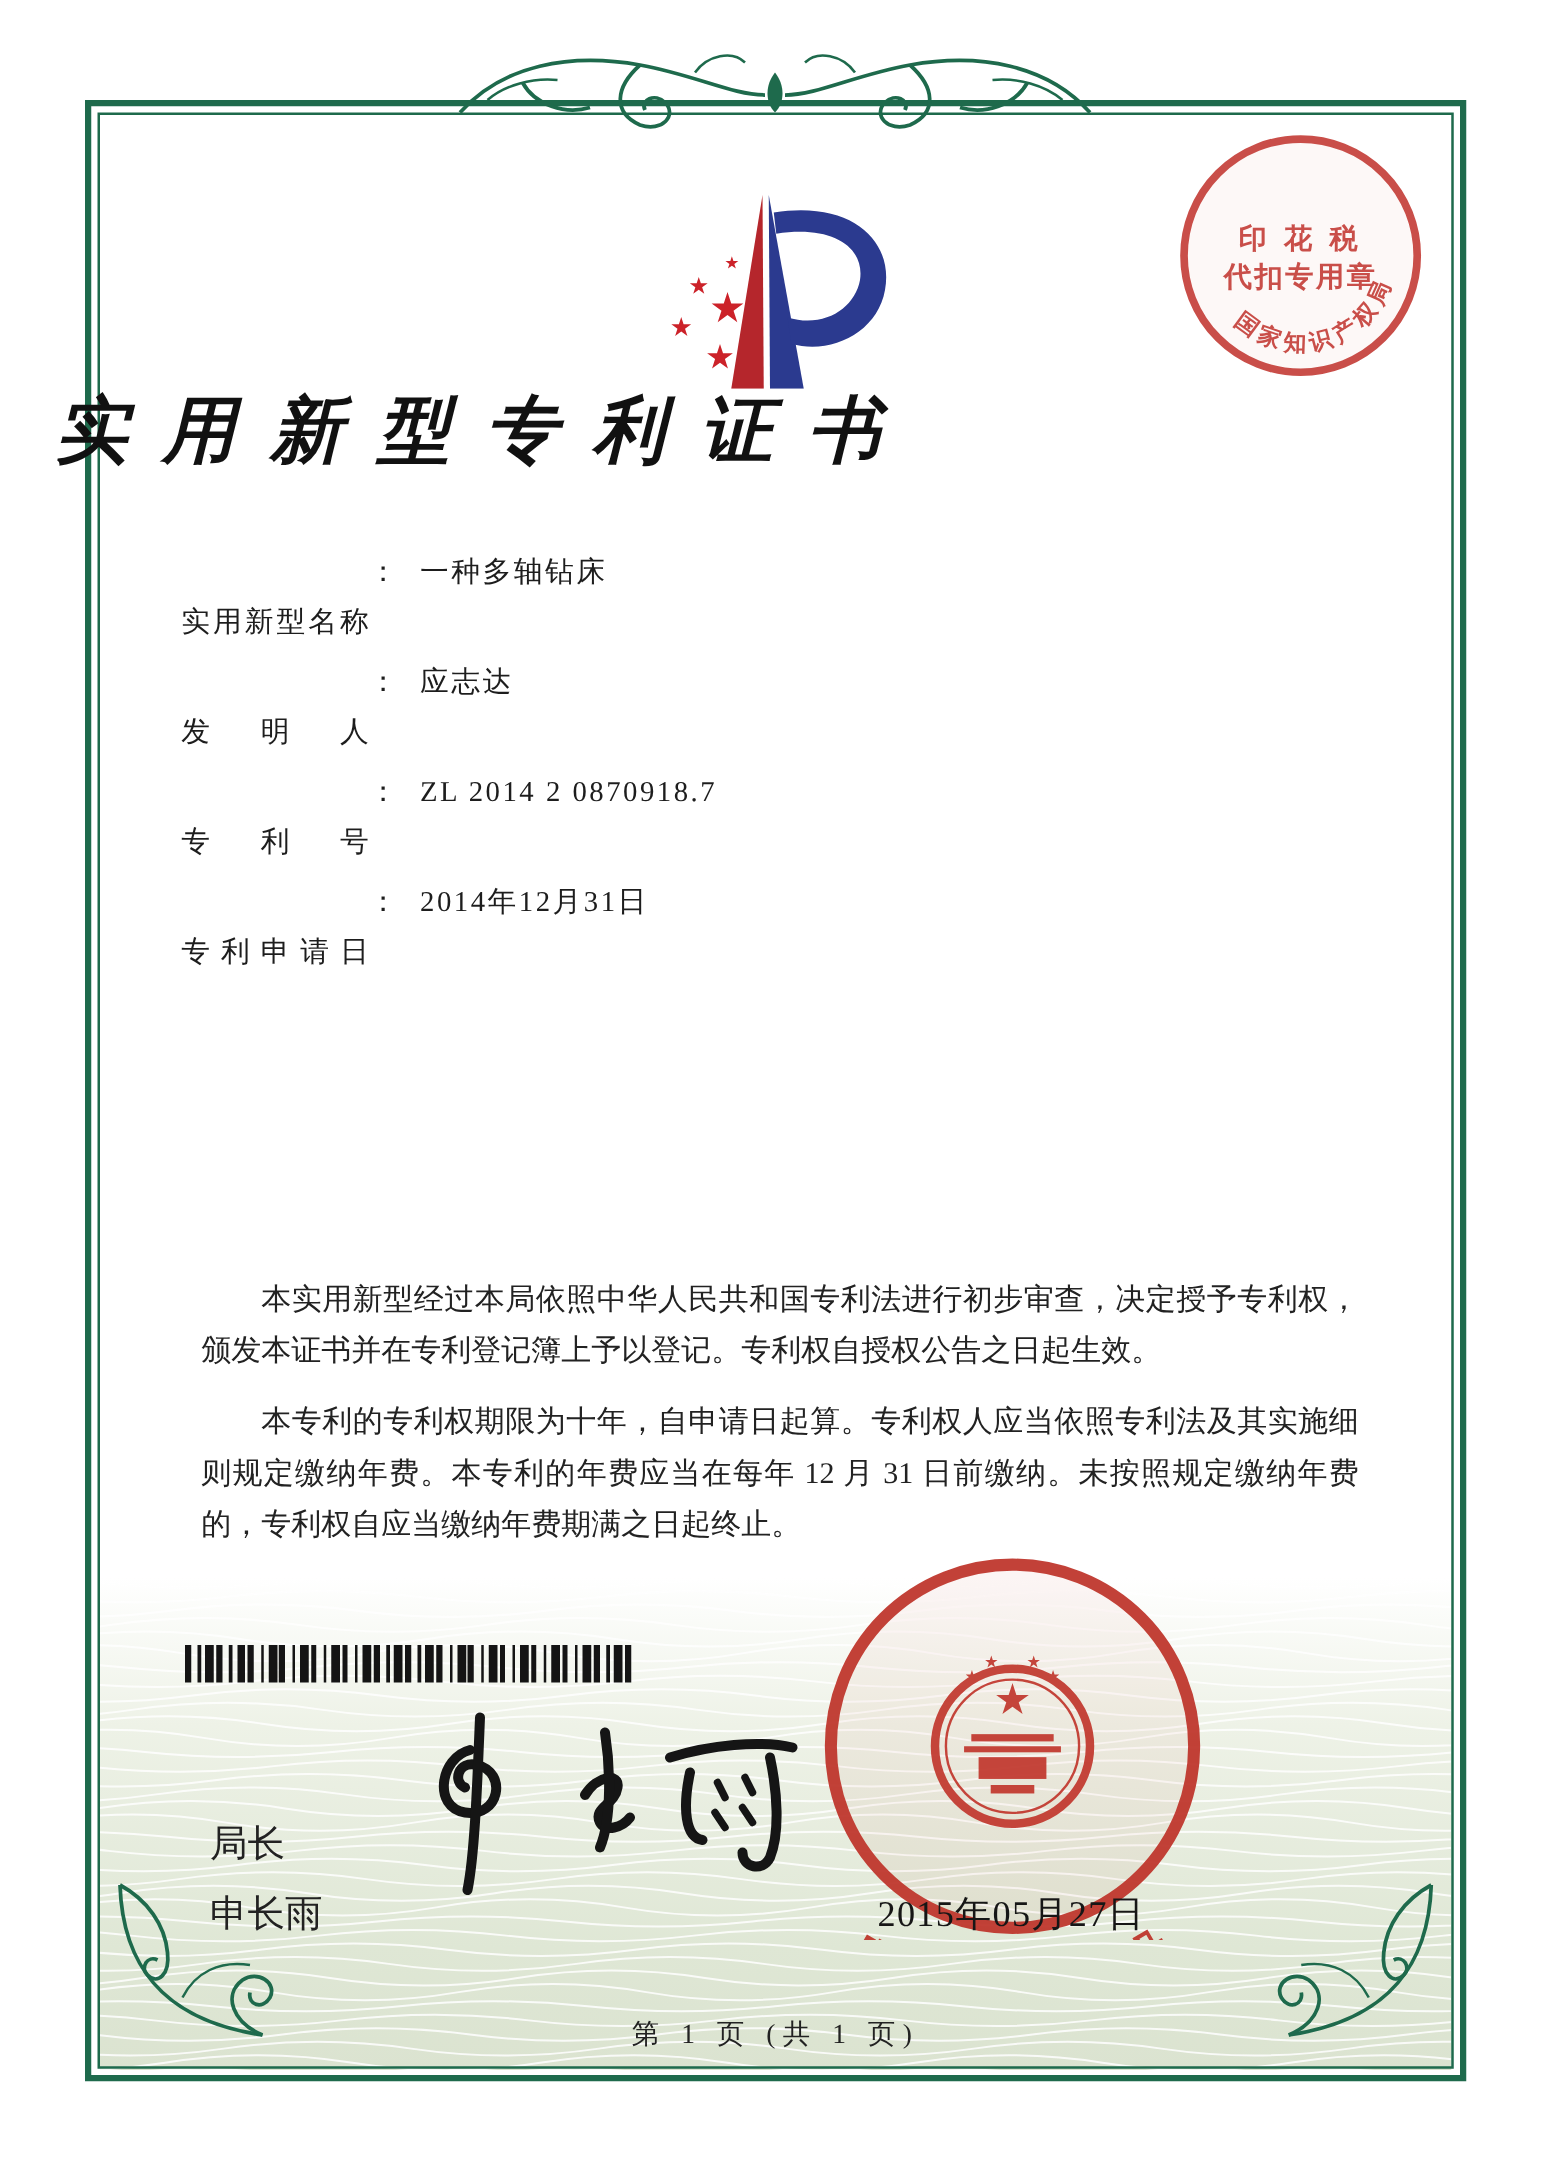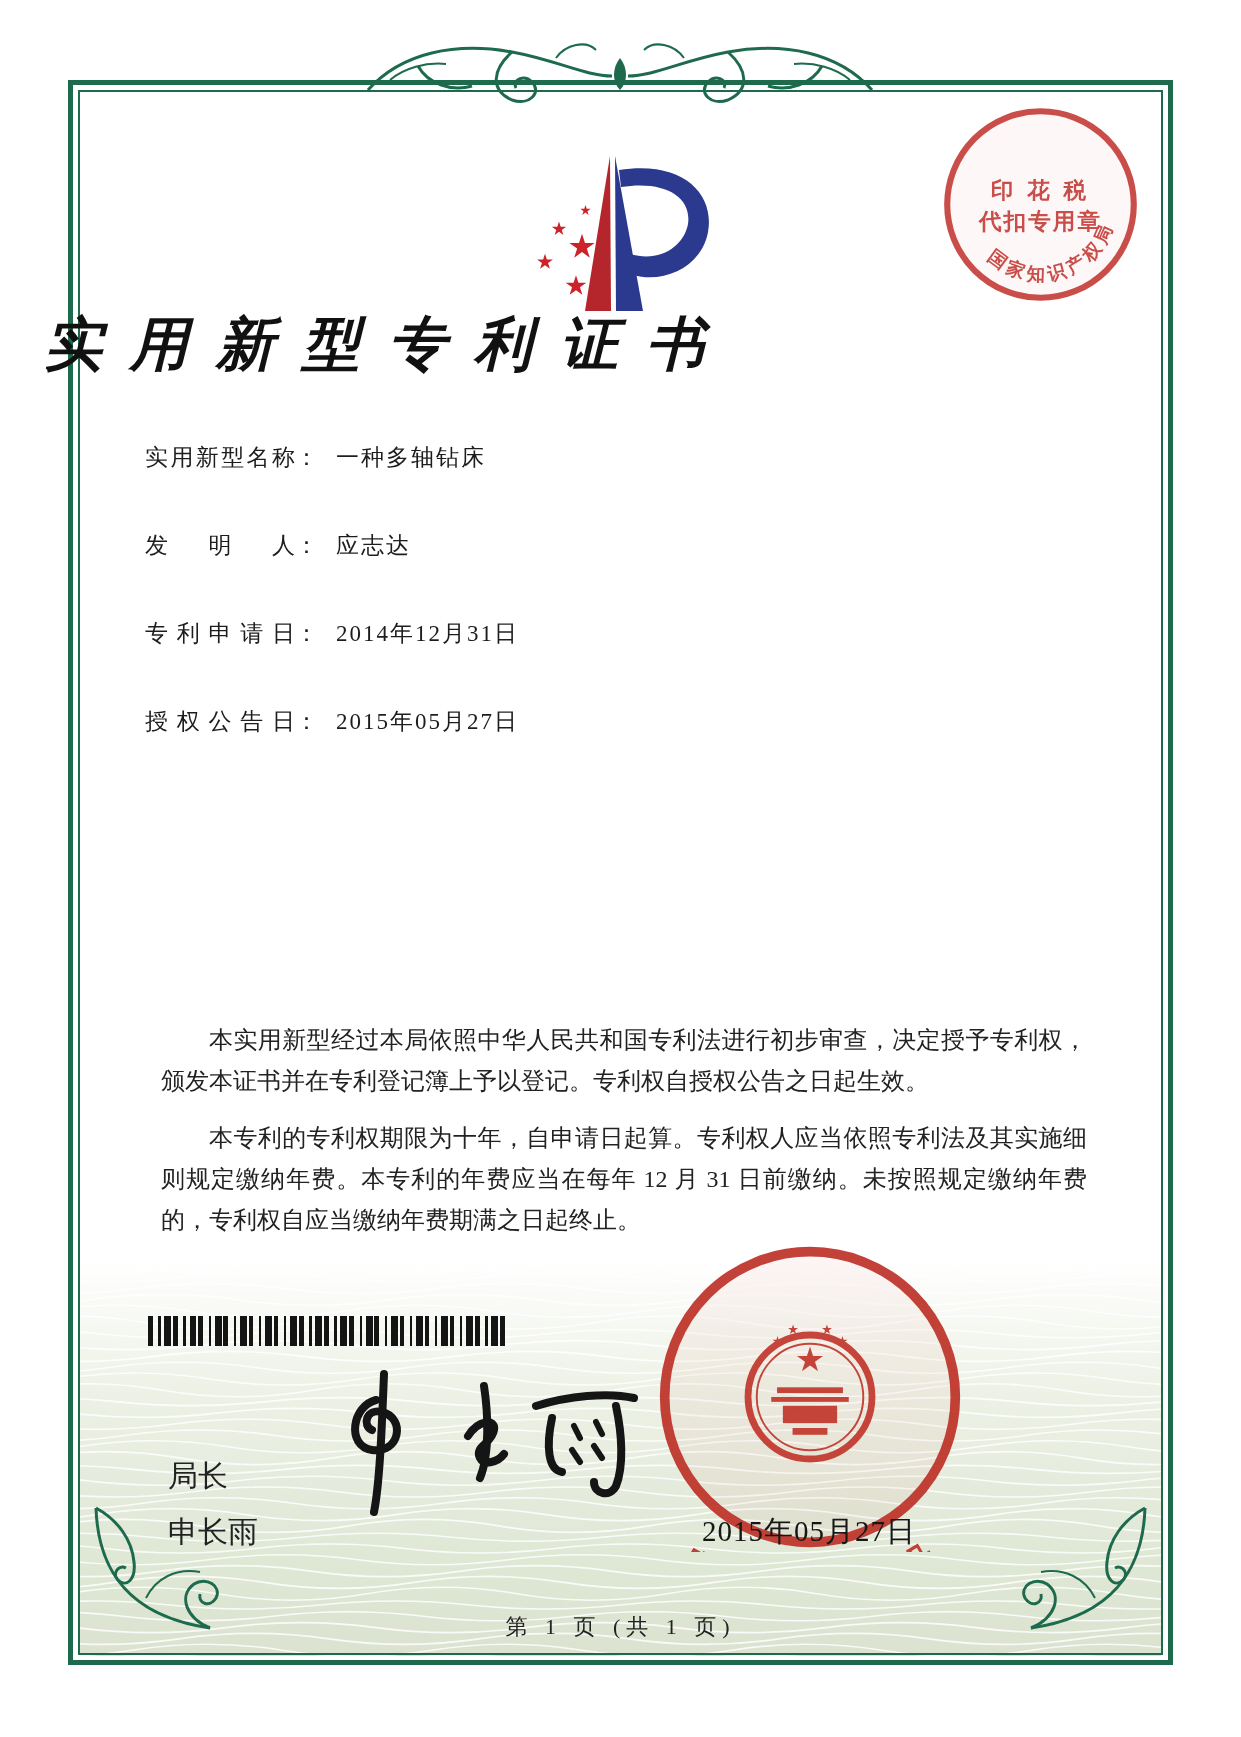--- a/index.html
+++ b/index.html
@@ -17,21 +17,21 @@
   .orn-br{left:1013px;top:1500px;transform:scale(-1,-1);}
   
   .cert-no{left:118px;top:148px;font-size:25px;letter-spacing:9px;color:#2b2b2b;z-index:3;}
   .tax-stamp{left:938px;top:102px;z-index:3;opacity:.92;}
   .logo{left:455px;top:146px;z-index:3;}
   .title{left:16px;top:306px;width:100%;font-size:58px;font-weight:700;
          letter-spacing:28px;text-indent:28px;color:#111;z-index:3;font-style:italic;}
   
   .fields{left:145px;top:442px;width:960px;z-index:3;font-size:23px;}
   .field-row{height:88px;}
-  .flabel{display:inline-block;width:150px;text-align:justify;text-align-last:justify;vertical-align:top;}
+  .flabel{display:inline-block;width:150px;text-align:justify;text-align-last:justify;vertical-align:top;margin-top:40px;}
   .fcolon{display:inline-block;margin:0 2px 0 0;}
   .fvalue{display:inline-block;margin-left:16px;letter-spacing:2px;}
   
   .body-text{left:145px;top:1004px;width:958px;z-index:3;font-size:24px;line-height:41px;
              text-align:justify;color:#222;}
   .body-text p{margin:16px;text-indent:2em;}
   
   .wave-area{left:80px;top:1262px;width:1081px;height:394px;z-index:0;
              background:linear-gradient(180deg,#ffffff 0%,#eef2e7 30%,#dfe7d5 75%,#dbe3d0 100%);}
   .wave-area svg{display:block;}
@@ -170,24 +170,24 @@
   <div class="abs title">实用新型专利证书</div>
 
   <div class="abs fields">
     <div class="field-row">
       <span class="flabel">实用新型名称</span><span class="fcolon">：</span><span class="fvalue">一种多轴钻床</span>
     </div>
     <div class="field-row">
       <span class="flabel">发明人</span><span class="fcolon">：</span><span class="fvalue">应志达</span>
     </div>
     <div class="field-row">
+      <span class="flabel">专利号</span><span class="fcolon">：</span><span class="fvalue">ZL 2014 2 0870918.7</span>
+    </div>
+    <div class="field-row">
       <span class="flabel">专利申请日</span><span class="fcolon">：</span><span class="fvalue">2014年12月31日</span>
-    </div>
-    <div class="field-row">
-      <span class="flabel">授权公告日</span><span class="fcolon">：</span><span class="fvalue">2015年05月27日</span>
     </div>
   </div>
 
   <div class="abs body-text">
     <p>本实用新型经过本局依照中华人民共和国专利法进行初步审查，决定授予专利权，颁发本证书并在专利登记簿上予以登记。专利权自授权公告之日起生效。</p>
     <p>本专利的专利权期限为十年，自申请日起算。专利权人应当依照专利法及其实施细则规定缴纳年费。本专利的年费应当在每年 12 月 31 日前缴纳。未按照规定缴纳年费的，专利权自应当缴纳年费期满之日起终止。</p>
   </div>
 
   <div class="abs barcode" id="barcode"><span style="width:4.6px"></span><i style="width:5.699999999999999px"></i><span style="width:2.3px"></span><i style="width:3.8px"></i><span style="width:6.8999999999999995px"></span><i style="width:1.9px"></i><span style="width:4.6px"></span><i style="width:5.699999999999999px"></i><span style="width:2.3px"></span><i style="width:3.8px"></i><span style="width:6.8999999999999995px"></span><i style="width:1.9px"></i><span style="width:4.6px"></span><i style="width:5.699999999999999px"></i><span style="width:2.3px"></span><i style="width:3.8px"></i><span style="width:6.8999999999999995px"></span><i style="width:1.9px"></i><span style="width:4.6px"></span><i style="width:5.699999999999999px"></i><span style="width:2.3px"></span><i style="width:3.8px"></i><span style="width:6.8999999999999995px"></span><i style="width:1.9px"></i><span style="width:4.6px"></span><i style="width:5.699999999999999px"></i><span style="width:2.3px"></span><i style="width:3.8px"></i><span style="width:6.8999999999999995px"></span><i style="width:1.9px"></i><span style="width:4.6px"></span><i style="width:5.699999999999999px"></i><span style="width:2.3px"></span><i style="width:3.8px"></i><span style="width:6.8999999999999995px"></span><i style="width:1.9px"></i><span style="width:4.6px"></span><i style="width:5.699999999999999px"></i><span style="width:2.3px"></span><i style="width:3.8px"></i><span style="width:6.8999999999999995px"></span><i style="width:1.9px"></i><span style="width:4.6px"></span><i style="width:5.699999999999999px"></i><span style="width:2.3px"></span><i style="width:3.8px"></i><span style="width:6.8999999999999995px"></span><i style="width:1.9px"></i><span style="width:4.6px"></span><i style="width:5.699999999999999px"></i><span style="width:2.3px"></span><i style="width:3.8px"></i><span style="width:6.8999999999999995px"></span><i style="width:1.9px"></i><span style="width:4.6px"></span><i style="width:5.699999999999999px"></i><span style="width:2.3px"></span><i style="width:3.8px"></i><span style="width:6.8999999999999995px"></span><i style="width:1.9px"></i><span style="width:4.6px"></span><i style="width:5.699999999999999px"></i><span style="width:2.3px"></span><i style="width:3.8px"></i><span style="width:6.8999999999999995px"></span><i style="width:1.9px"></i><span style="width:4.6px"></span><i style="width:5.699999999999999px"></i><span style="width:2.3px"></span><i style="width:3.8px"></i><span style="width:6.8999999999999995px"></span><i style="width:1.9px"></i><span style="width:4.6px"></span><i style="width:5.699999999999999px"></i><span style="width:2.3px"></span><i style="width:3.8px"></i><span style="width:6.8999999999999995px"></span><i style="width:1.9px"></i><span style="width:4.6px"></span><i style="width:5.699999999999999px"></i><span style="width:2.3px"></span><i style="width:3.8px"></i><span style="width:6.8999999999999995px"></span><i style="width:1.9px"></i><span style="width:4.6px"></span><i style="width:5.699999999999999px"></i></div>
 

